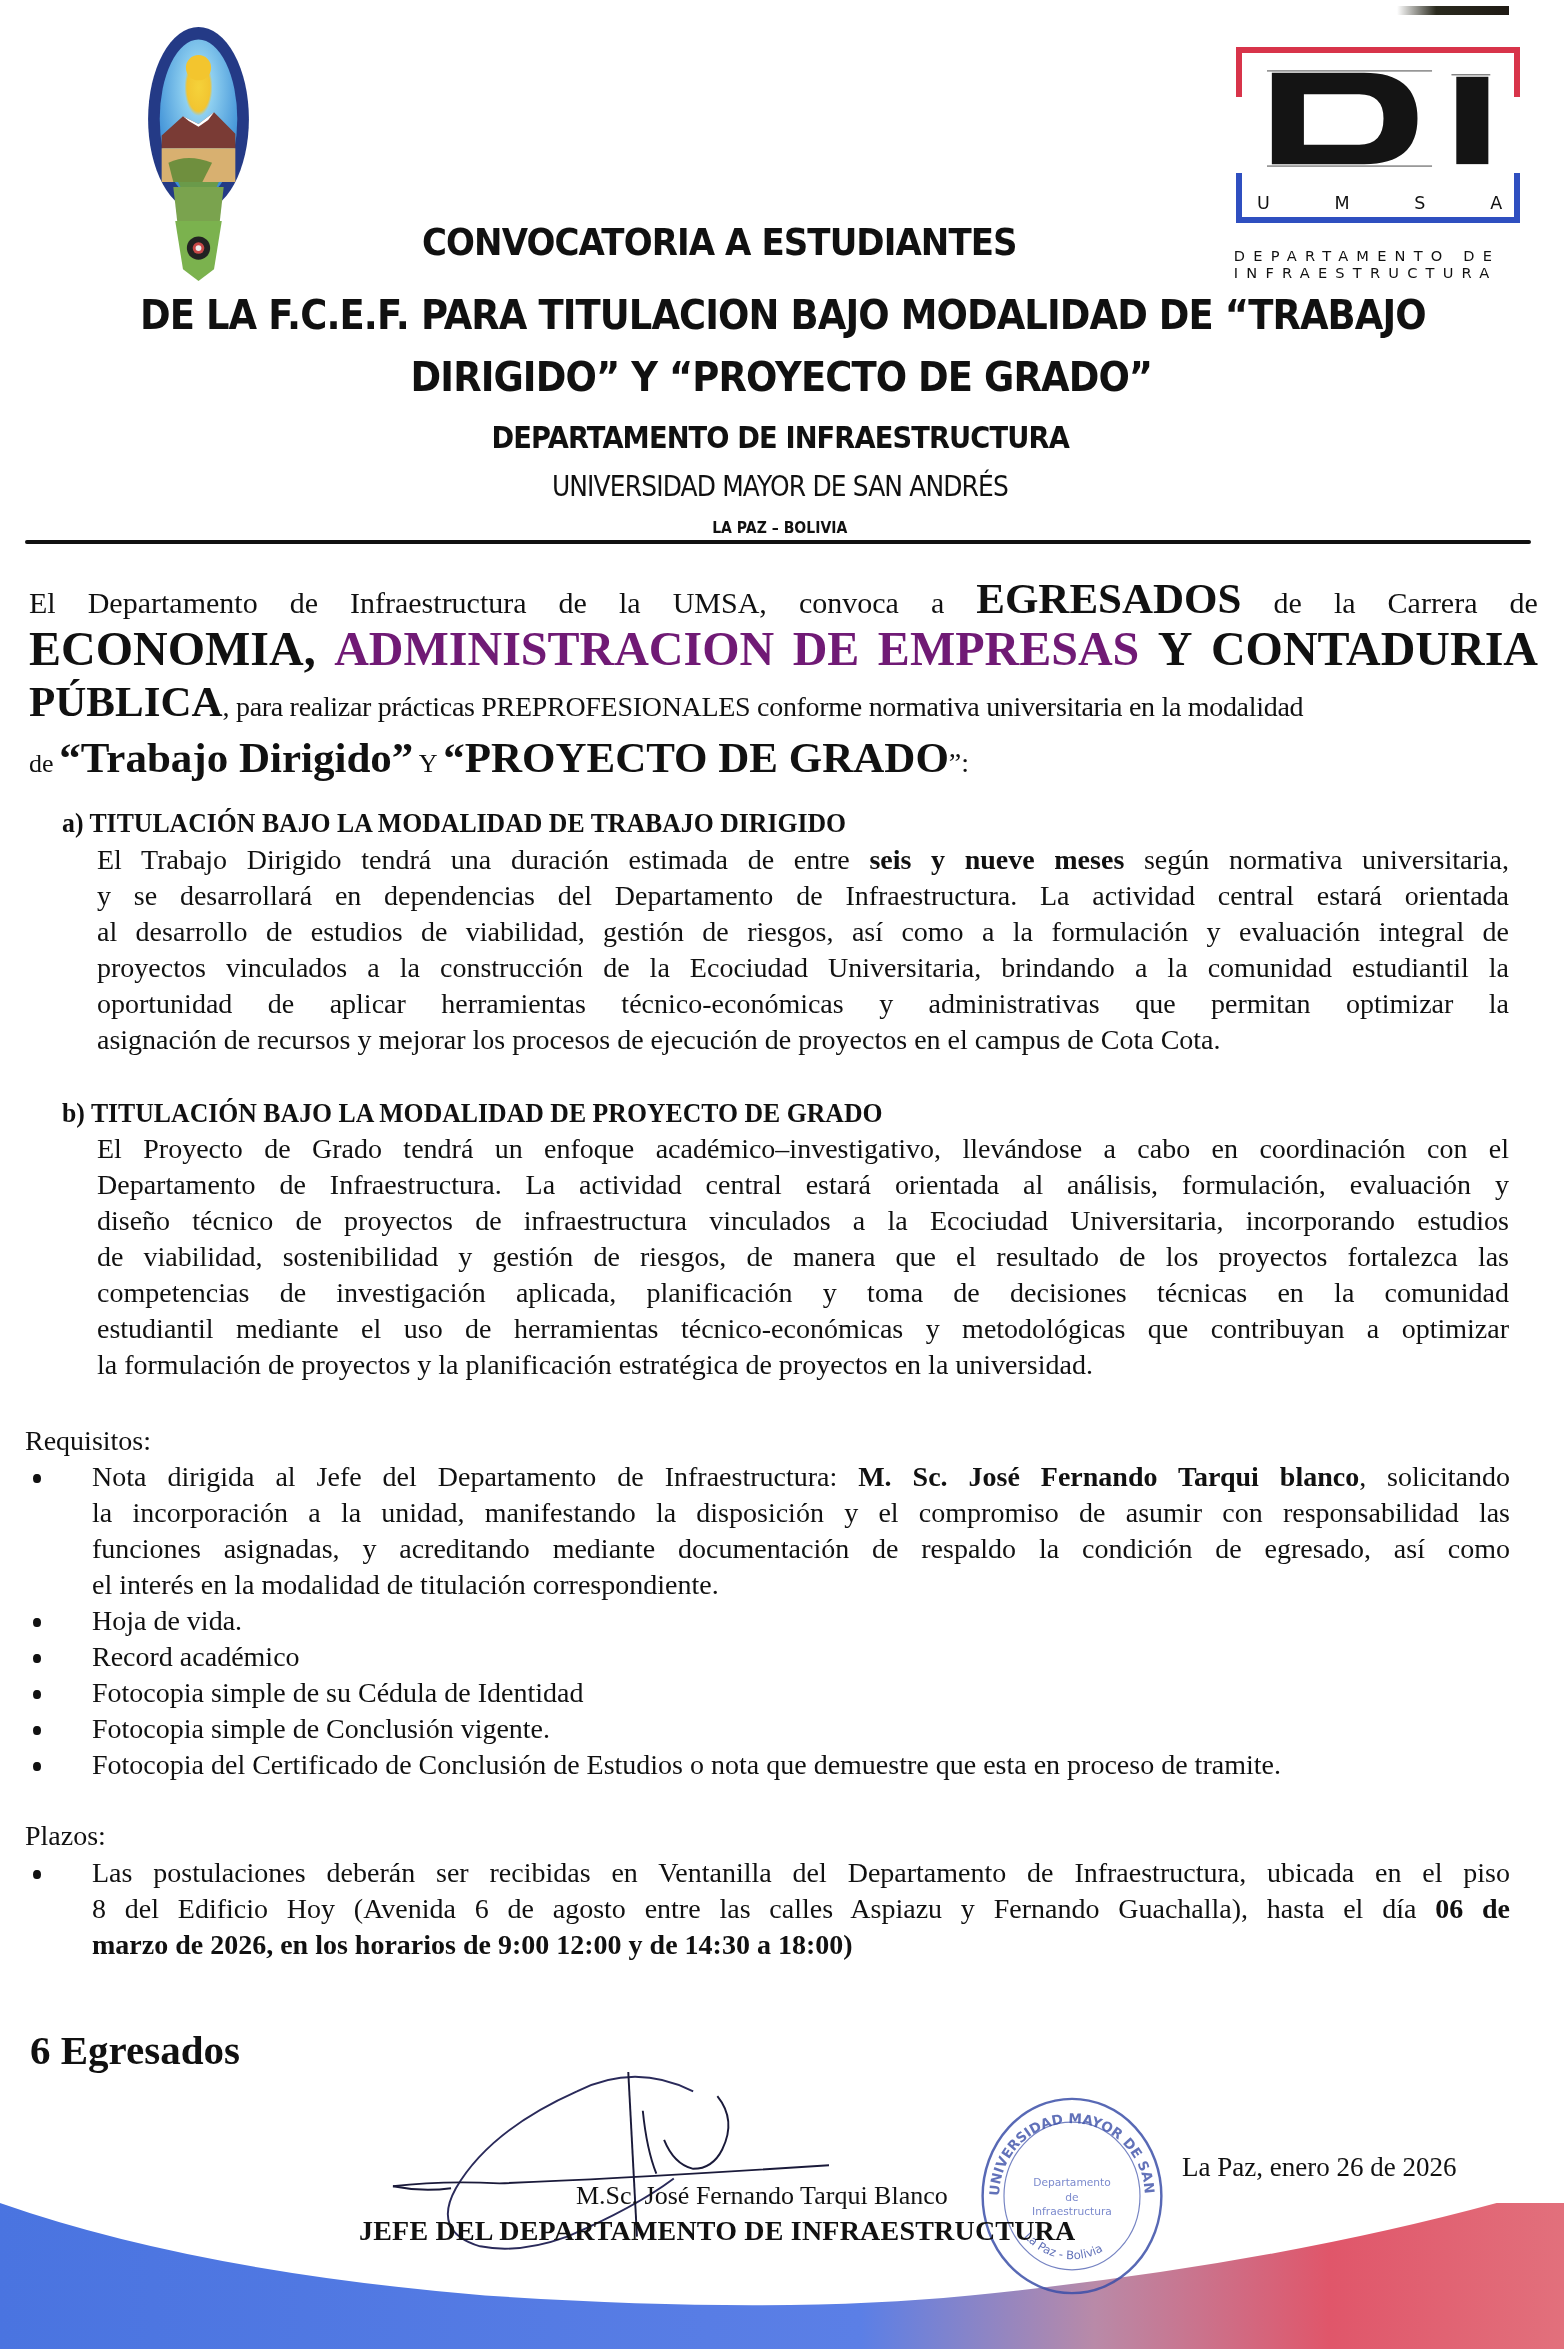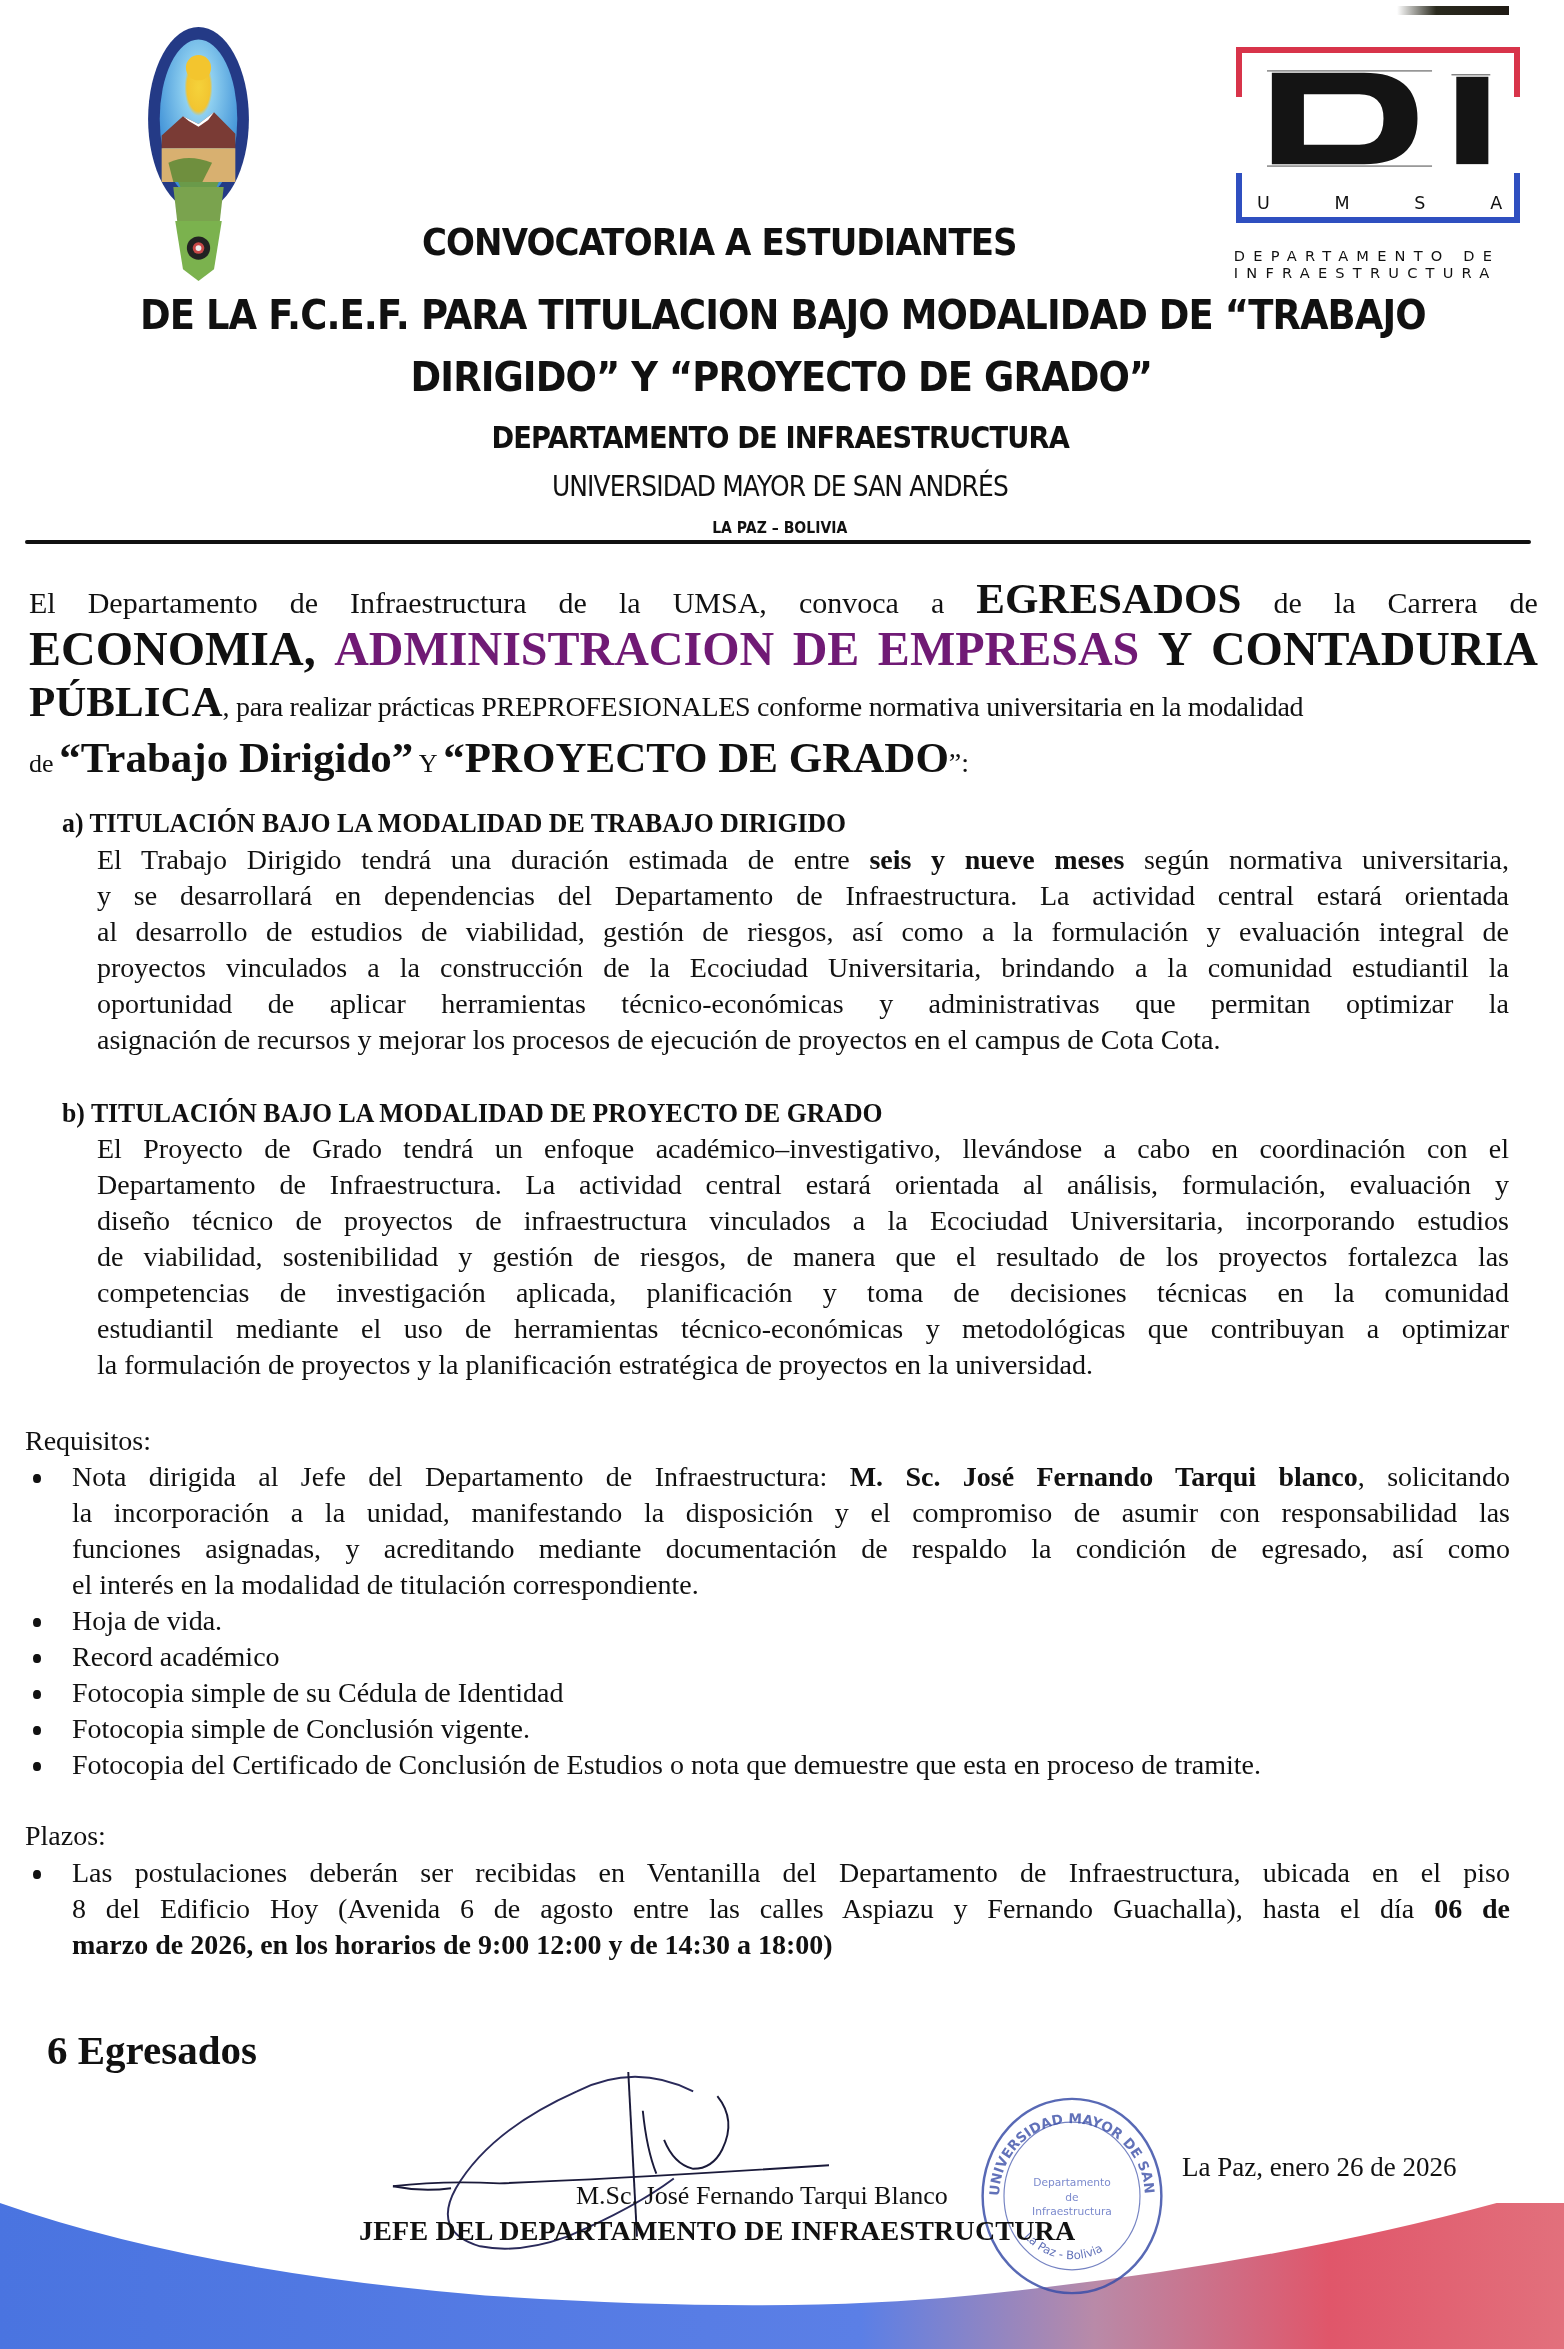--- a/index.html
+++ b/index.html
@@ -48,28 +48,28 @@
   .l4 { position:absolute; left: 29px; top: 733px; display:flex; align-items: baseline; }
   .big-b { font-weight: bold; font-size: 43px; }
   .blue { color: #701a75; }
   .small-t { font-size: 28px; }
   .sec-head { font-weight: bold; font-size: 28px; transform: scaleX(0.92); transform-origin: left top; white-space: nowrap; }
   .para { font-size: 28px; line-height: 36px; text-align: justify; }
   .para .jl { display:block; text-align: justify; text-align-last: justify; }
   .para .jl.last { text-align-last: left; }
   .label { font-size: 28px; }
   .bullets { list-style: none; margin: 0; padding: 0; }
-  .bullets li { position: relative; padding-left: 72px; font-size: 28px; line-height: 36px; }
+  .bullets li { position: relative; padding-left: 92px; font-size: 28px; line-height: 36px; }
   .bullets li::before { content: ""; position:absolute; left: 33px; top: 14.6px; width: 7.8px; height: 9.7px;
     background:#111; border-radius: 50%; }
   b.st { font-weight: bold; }
 
   
   .cupo { left: 25px; top: 2026px; font-size: 28px; display:flex; align-items: baseline; white-space: nowrap; }
-  .cupo .big { font-size: 41px; font-weight: bold; margin-left: 22px; }
+  .cupo .big { font-size: 41px; font-weight: bold; margin-left: 5px; }
   .sign-name { left: 539px; top: 2181px; font-size: 26px; white-space: nowrap; margin-left: 37px; }
   .sign-title { left: 359px; top: 2215px; font-size: 28px; font-weight: bold; white-space: nowrap; letter-spacing: 0.2px; }
   .place-date { left: 1182px; top: 2152px; font-size: 27px; white-space: nowrap; }
   .signature { left: 383px; top: 2072px; width: 446px; height: 184px; }
   .stamp { left: 970px; top: 2094px; width: 204px; height: 204px; }
   .wave { left: 0; top: 2203px; width: 1564px; height: 147px; }
 </style>
 </head>
 <body>
 

